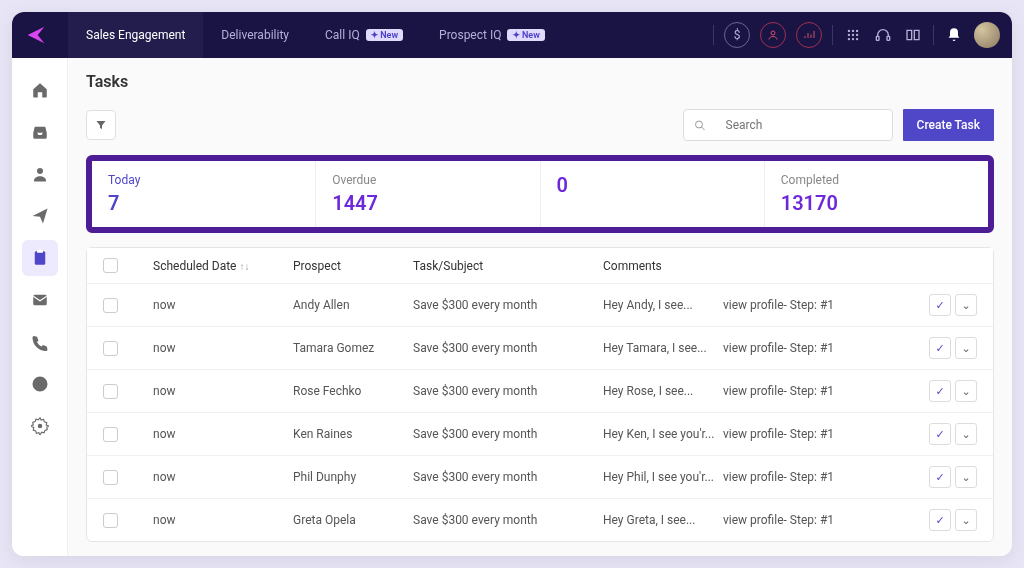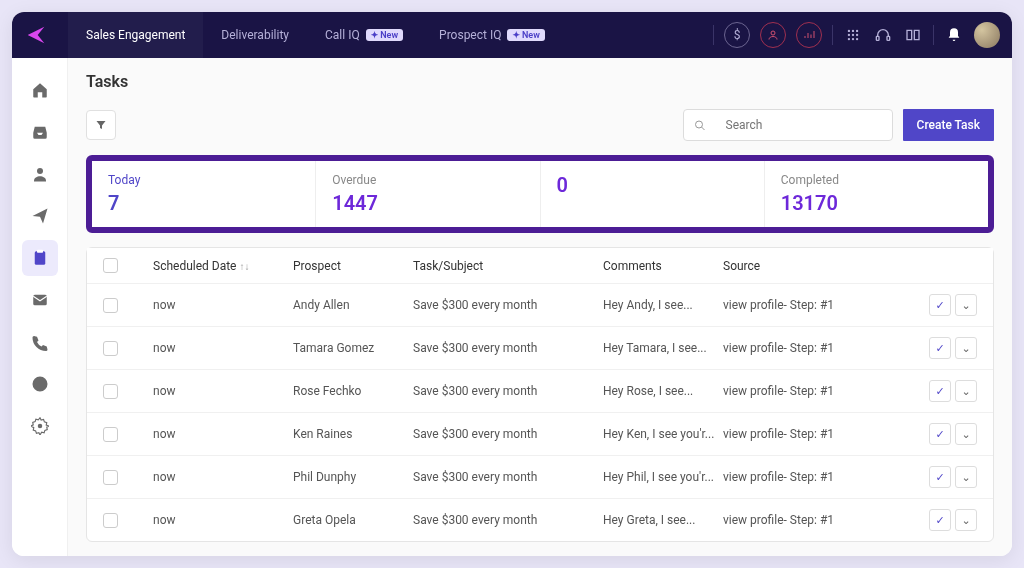--- a/index.html
+++ b/index.html
@@ -227,21 +227,20 @@
 
       <div class="table">
         <div class="row head">
           <div class="col-check">
               <div class="chk"></div>
             </div>
           <div class="col-sched"><span>Scheduled Date</span><span class="sorticon">↑↓</span></div>
           <div class="col-prospect">Prospect</div>
           <div class="col-task">Task/Subject</div>
           <div class="col-comments">Comments</div>
-          <div class="col-source">Source</div>
           <div class="col-actions"></div>
         </div>
         <div id="rows">
             <div class="row">
               <div class="col-check">
                 <div class="chk"></div>
               </div>
               <div class="col-sched">now</div>
               <div class="col-prospect">Andy Allen</div>
               <div class="col-task">Save $300 every month</div>

